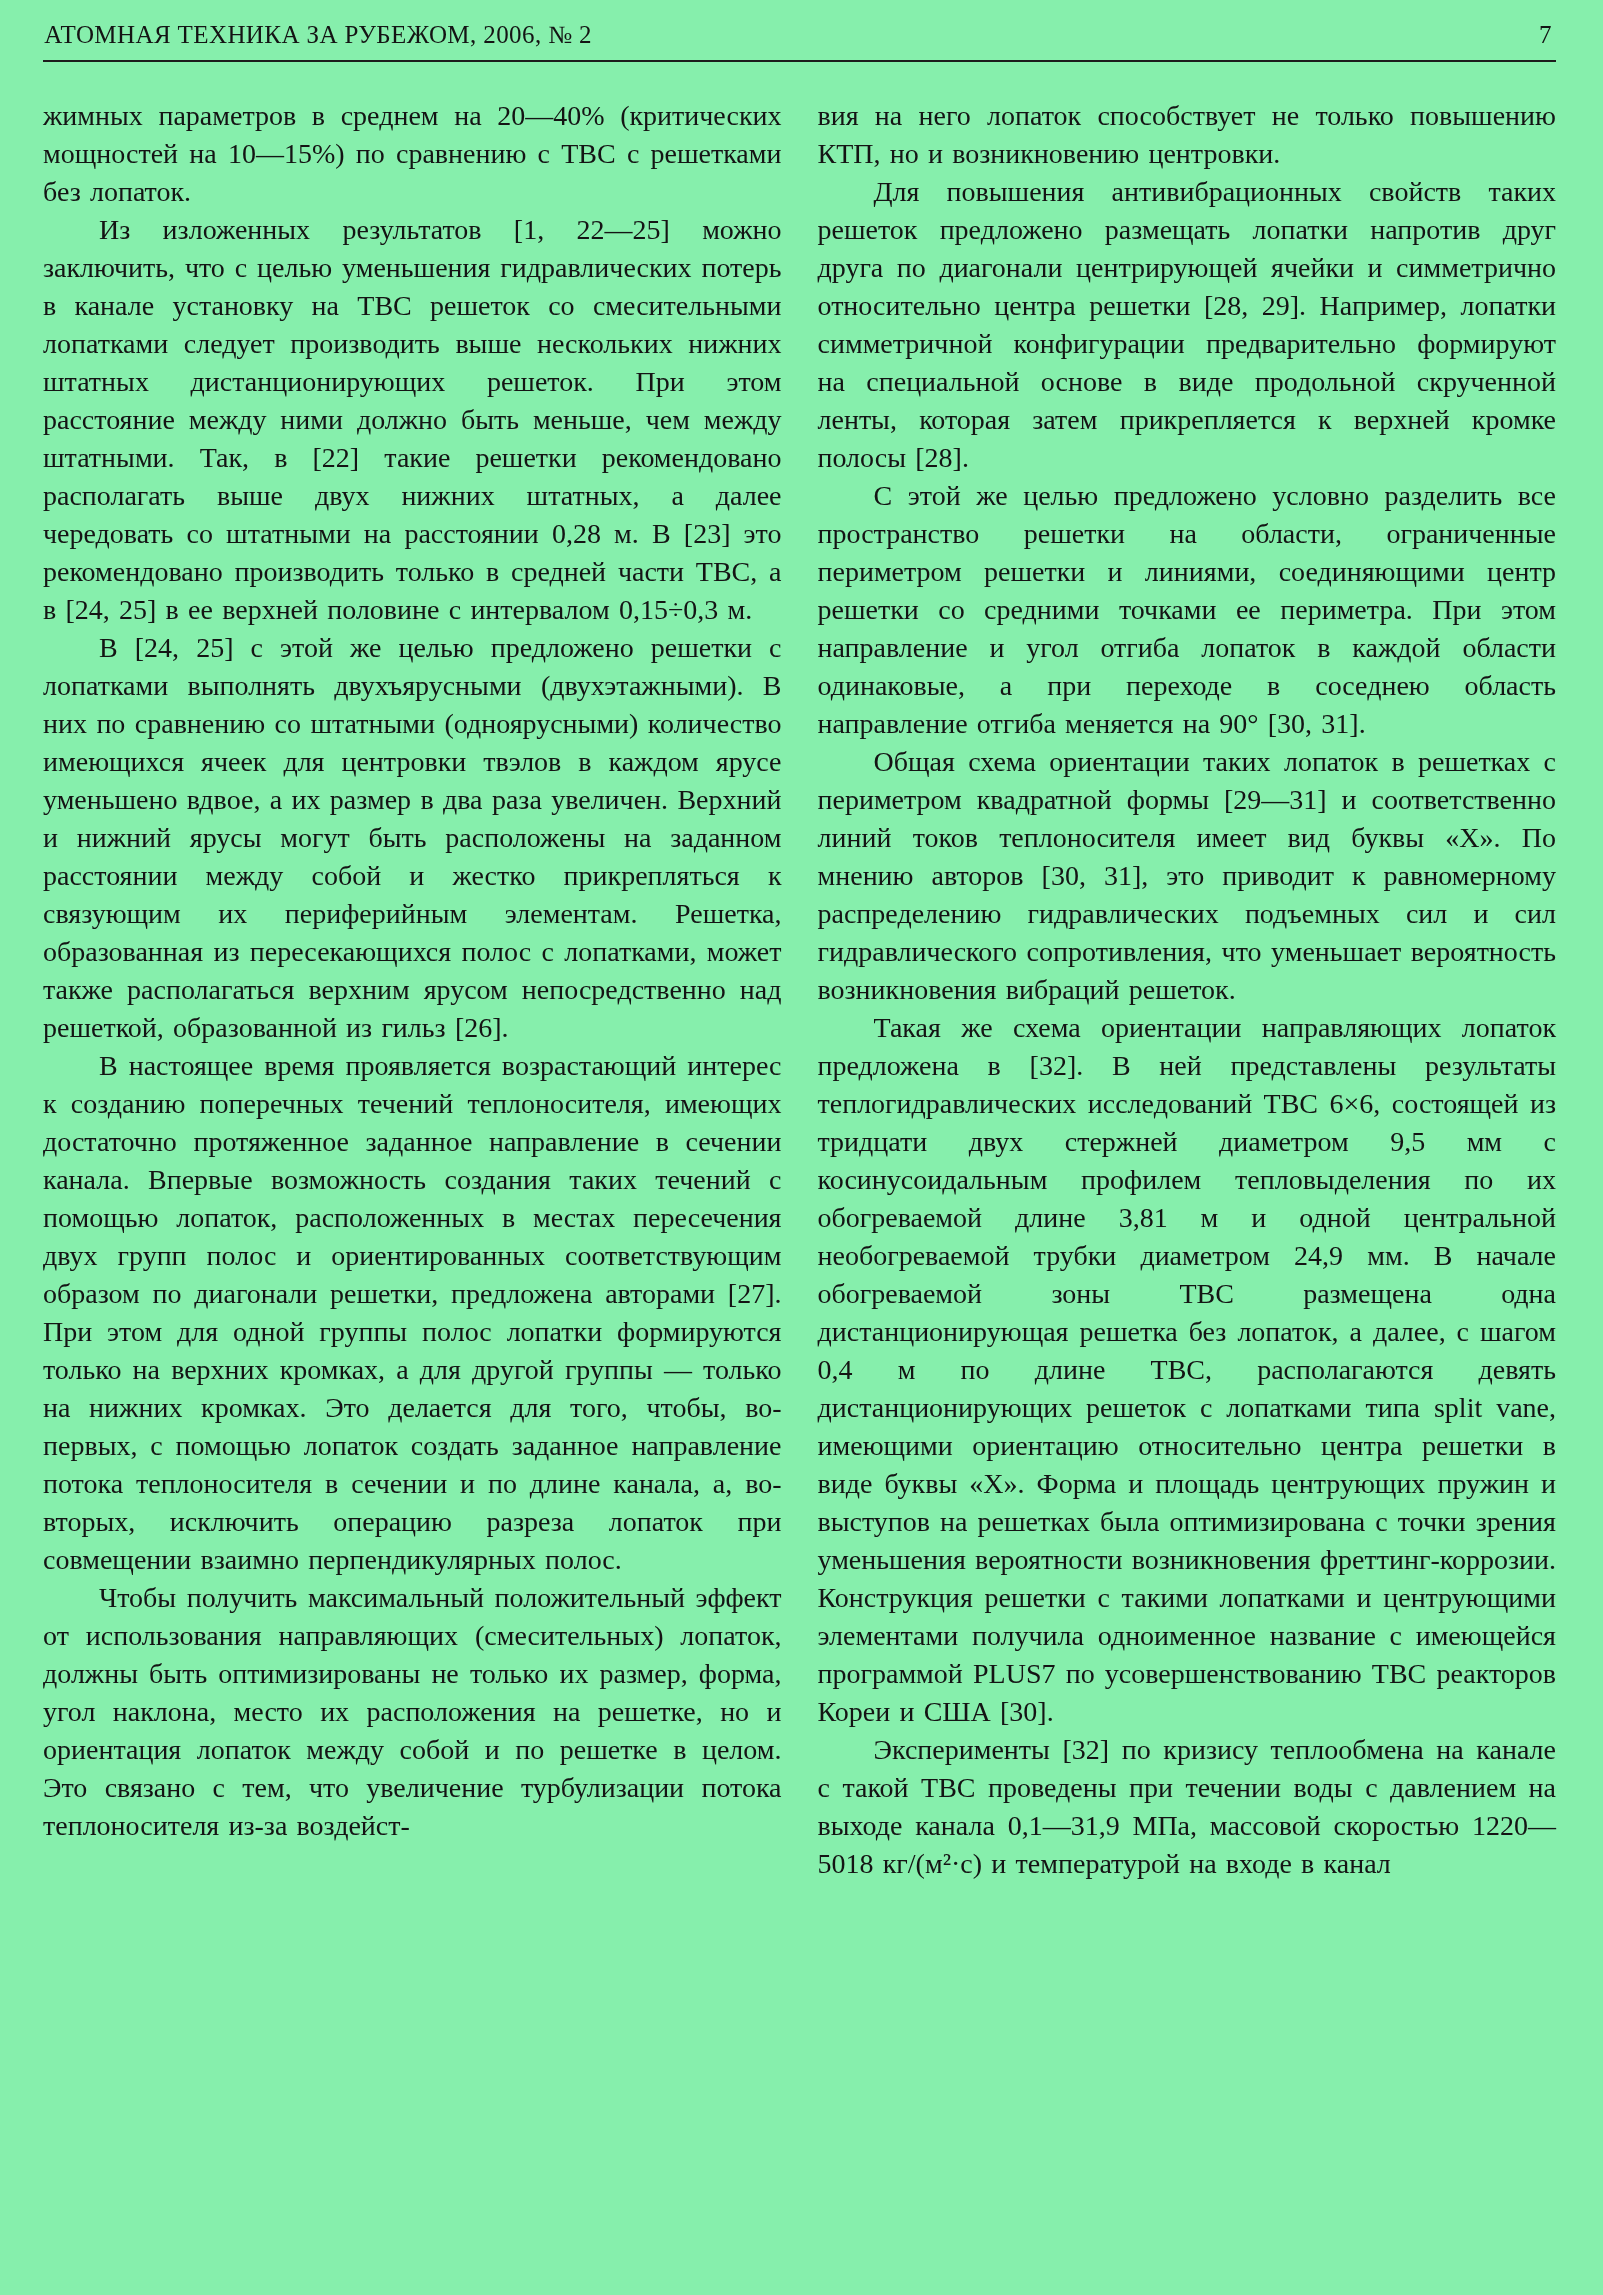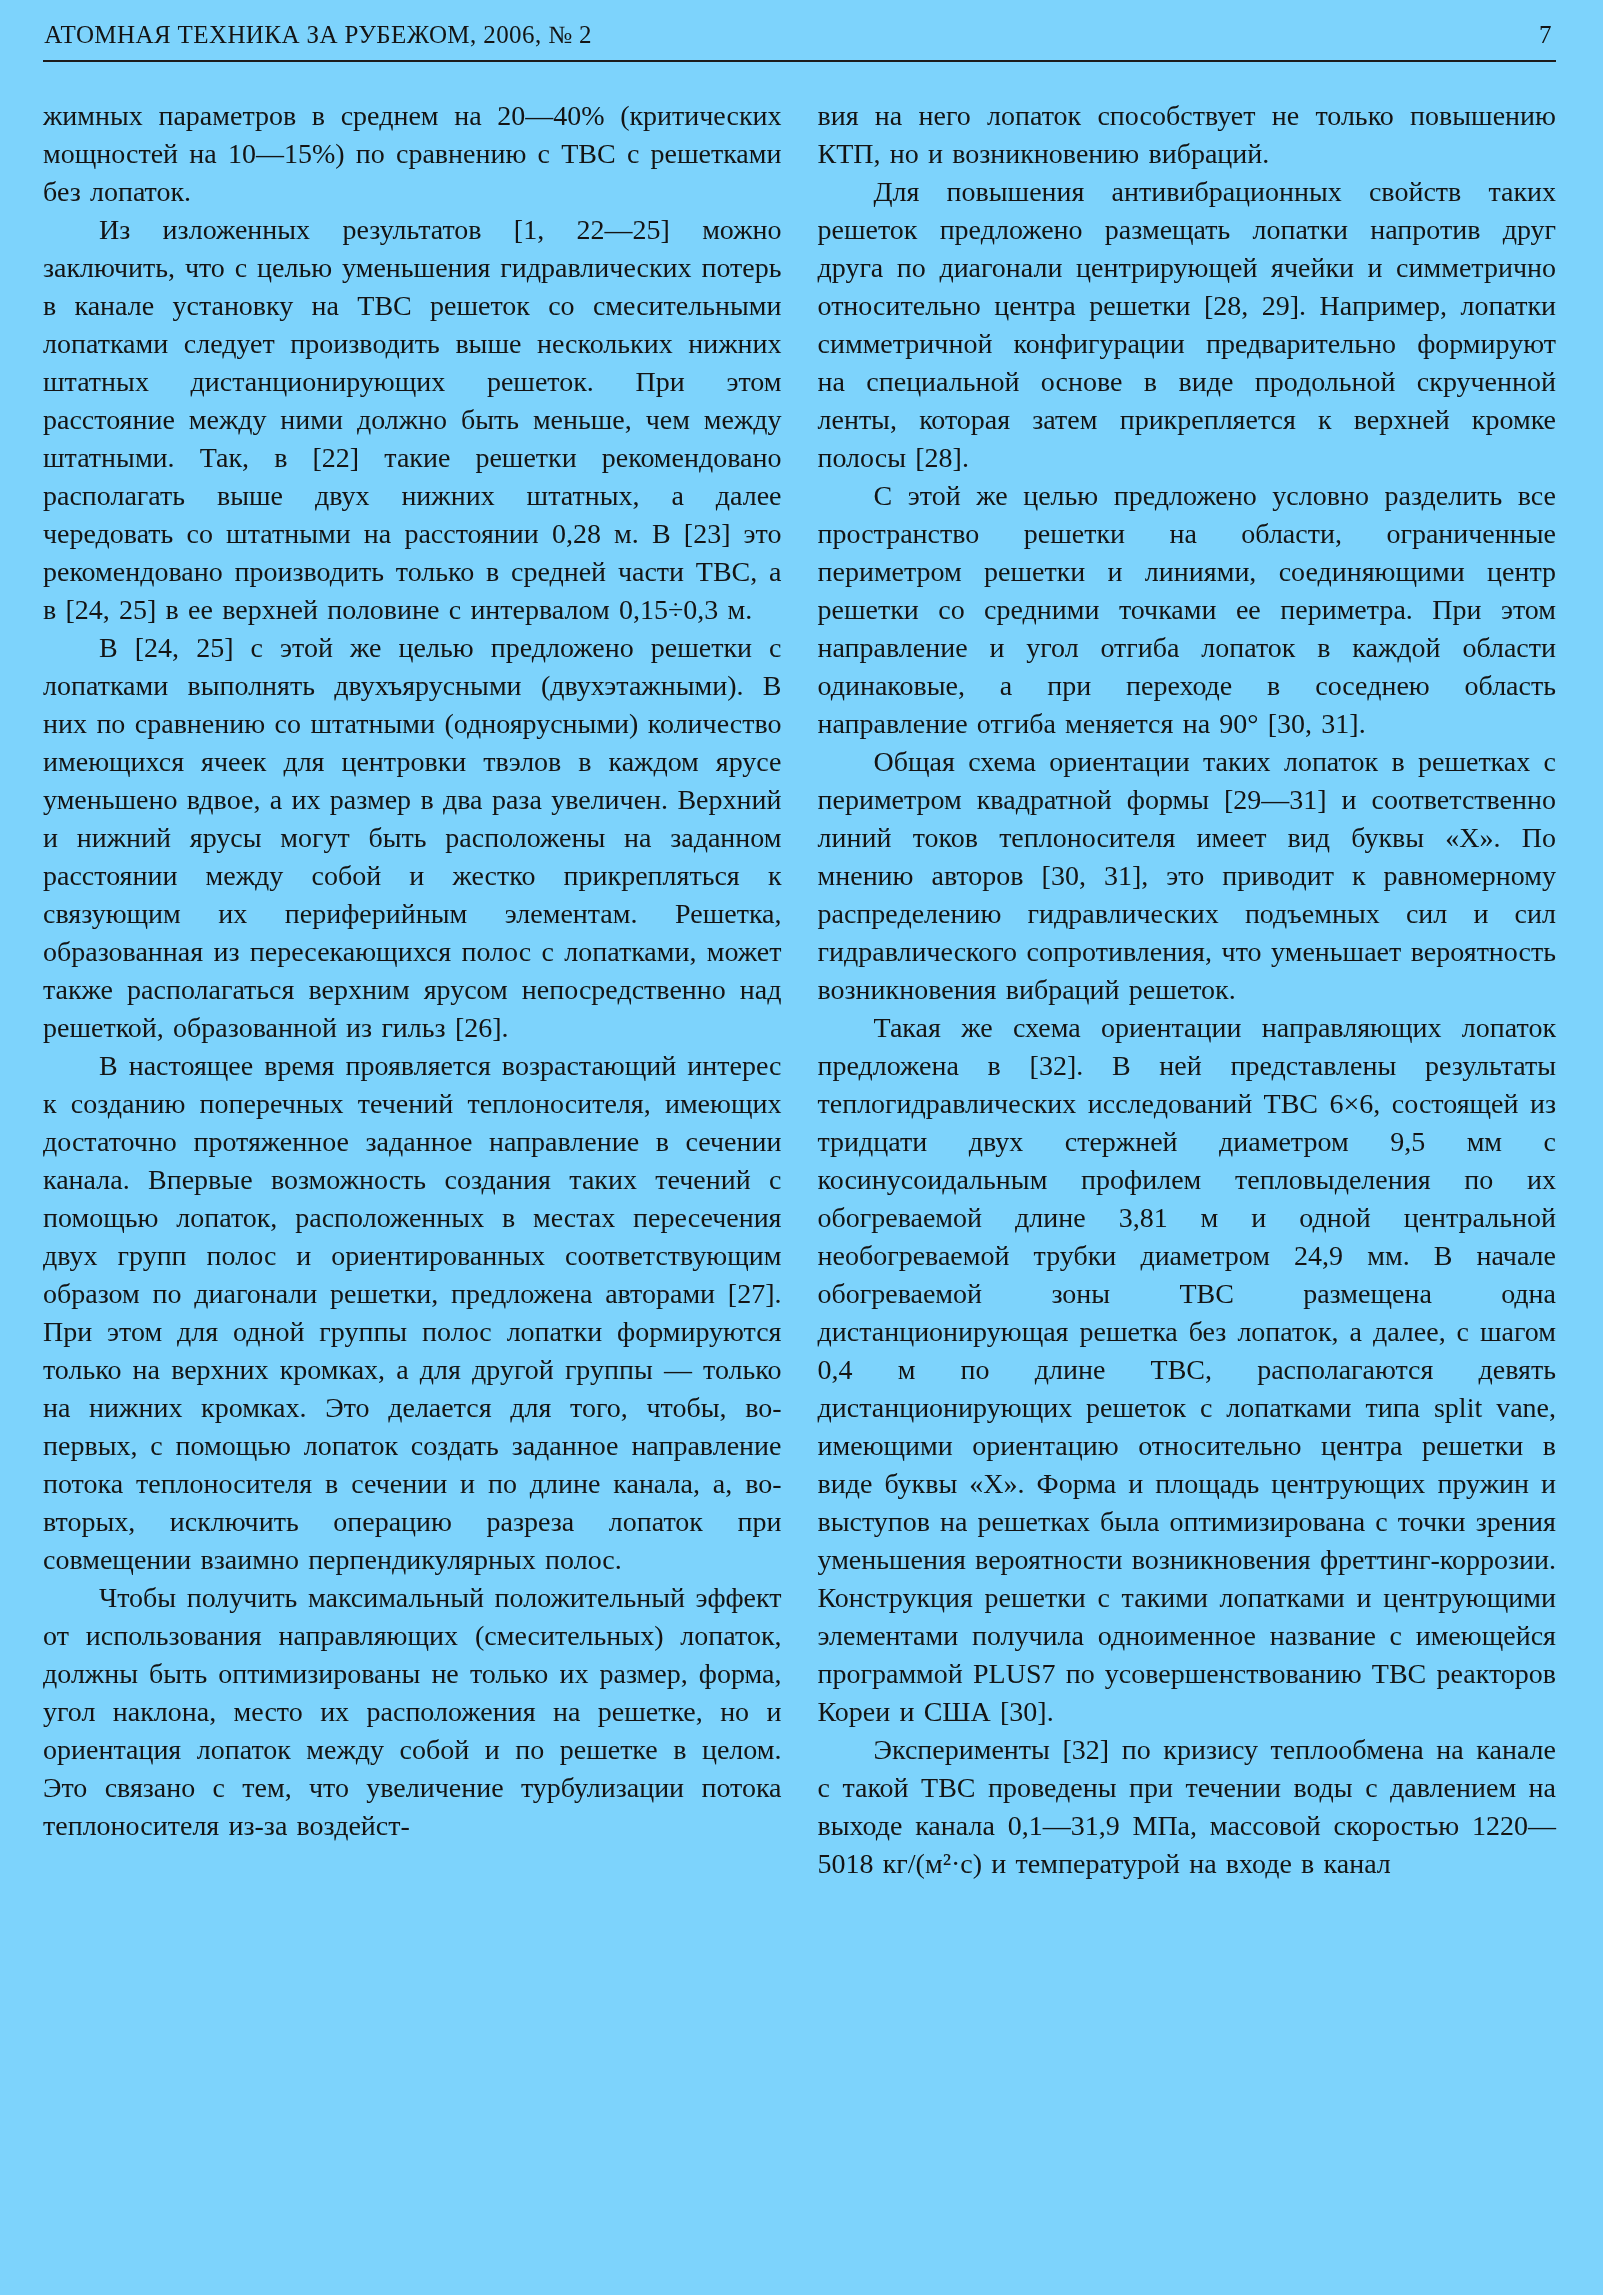--- a/index.html
+++ b/index.html
@@ -5,21 +5,21 @@
   html, body {
     margin: 0;
     padding: 0;
     background: #e9e8e4;
   }
   .page {
     position: relative;
     width: 1603px;
     height: 2295px;
     margin: 0 auto;
-    background: #7dd3fc;
+    background: #86efac;
     box-sizing: border-box;
     padding: 17.4px 47px 27px 43px;
     font-family: "Liberation Serif", "DejaVu Serif", serif;
     color: #141414;
     overflow: hidden;
   }
   .page-header {
     display: flex;
     justify-content: space-between;
     align-items: baseline;
@@ -73,21 +73,21 @@
 
     <div class="column">
       <p class="no-indent">жимных параметров в среднем на 20—40% (критических мощностей на 10—15%) по сравнению с ТВС с решетками без лопаток.</p>
       <p>Из изложенных результатов [1, 22—25] можно заключить, что с целью уменьшения гидравлических потерь в канале установку на ТВС решеток со смесительными лопатками следует производить выше нескольких нижних штатных дистанционирующих решеток. При этом расстояние между ними должно быть меньше, чем между штатными. Так, в [22] такие решетки рекомендовано располагать выше двух нижних штатных, а далее чередовать со штатными на расстоянии 0,28 м. В [23] это рекомендовано производить только в средней части ТВС, а в [24, 25] в ее верхней половине с интервалом 0,15÷0,3 м.</p>
       <p>В [24, 25] с этой же целью предложено решетки с лопатками выполнять двухъярусными (двухэтажными). В них по сравнению со штатными (одноярусными) количество имеющихся ячеек для центровки твэлов в каждом ярусе уменьшено вдвое, а их размер в два раза увеличен. Верхний и нижний ярусы могут быть расположены на заданном расстоянии между собой и жестко прикрепляться к связующим их периферийным элементам. Решетка, образованная из пересекающихся полос с лопатками, может также располагаться верхним ярусом непосредственно над решеткой, образованной из гильз [26].</p>
       <p>В настоящее время проявляется возрастающий интерес к созданию поперечных течений теплоносителя, имеющих достаточно протяженное заданное направление в сечении канала. Впервые возможность создания таких течений с помощью лопаток, расположенных в местах пересечения двух групп полос и ориентированных соответствующим образом по диагонали решетки, предложена авторами [27]. При этом для одной группы полос лопатки формируются только на верхних кромках, а для другой группы — только на нижних кромках. Это делается для того, чтобы, во-первых, с помощью лопаток создать заданное направление потока теплоносителя в сечении и по длине канала, а, во-вторых, исключить операцию разреза лопаток при совмещении взаимно перпендикулярных полос.</p>
       <p>Чтобы получить максимальный положительный эффект от использования направляющих (смесительных) лопаток, должны быть оптимизированы не только их размер, форма, угол наклона, место их расположения на решетке, но и ориентация лопаток между собой и по решетке в целом. Это связано с тем, что увеличение турбулизации потока теплоносителя из-за воздейст-</p>
     </div>
 
     <div class="column">
-      <p class="no-indent">вия на него лопаток способствует не только повышению КТП, но и возникновению вибраций.</p>
+      <p class="no-indent">вия на него лопаток способствует не только повышению КТП, но и возникновению центровки.</p>
       <p>Для повышения антивибрационных свойств таких решеток предложено размещать лопатки напротив друг друга по диагонали центрирующей ячейки и симметрично относительно центра решетки [28, 29]. Например, лопатки симметричной конфигурации предварительно формируют на специальной основе в виде продольной скрученной ленты, которая затем прикрепляется к верхней кромке полосы [28].</p>
       <p>С этой же целью предложено условно разделить все пространство решетки на области, ограниченные периметром решетки и линиями, соединяющими центр решетки со средними точками ее периметра. При этом направление и угол отгиба лопаток в каждой области одинаковые, а при переходе в соседнею область направление отгиба меняется на 90° [30, 31].</p>
       <p>Общая схема ориентации таких лопаток в решетках с периметром квадратной формы [29—31] и соответственно линий токов теплоносителя имеет вид буквы «X». По мнению авторов [30, 31], это приводит к равномерному распределению гидравлических подъемных сил и сил гидравлического сопротивления, что уменьшает вероятность возникновения вибраций решеток.</p>
       <p>Такая же схема ориентации направляющих лопаток предложена в [32]. В ней представлены результаты теплогидравлических исследований ТВС 6×6, состоящей из тридцати двух стержней диаметром 9,5 мм с косинусоидальным профилем тепловыделения по их обогреваемой длине 3,81 м и одной центральной необогреваемой трубки диаметром 24,9 мм. В начале обогреваемой зоны ТВС размещена одна дистанционирующая решетка без лопаток, а далее, с шагом 0,4 м по длине ТВС, располагаются девять дистанционирующих решеток с лопатками типа split vane, имеющими ориентацию относительно центра решетки в виде буквы «X». Форма и площадь центрующих пружин и выступов на решетках была оптимизирована с точки зрения уменьшения вероятности возникновения фреттинг-коррозии. Конструкция решетки с такими лопатками и центрующими элементами получила одноименное название с имеющейся программой PLUS7 по усовершенствованию ТВС реакторов Кореи и США [30].</p>
       <p>Эксперименты [32] по кризису теплообмена на канале с такой ТВС проведены при течении воды с давлением на выходе канала 0,1—31,9 МПа, массовой скоростью 1220—5018 кг/(м²·с) и температурой на входе в канал</p>
     </div>
 
   </main>
 
 </div>

